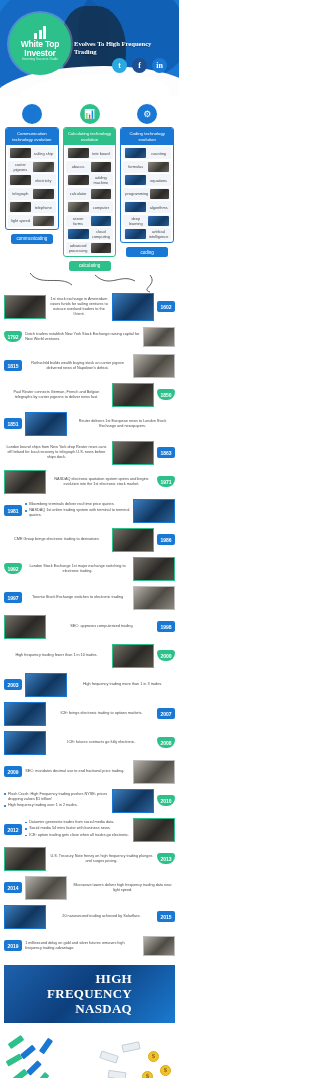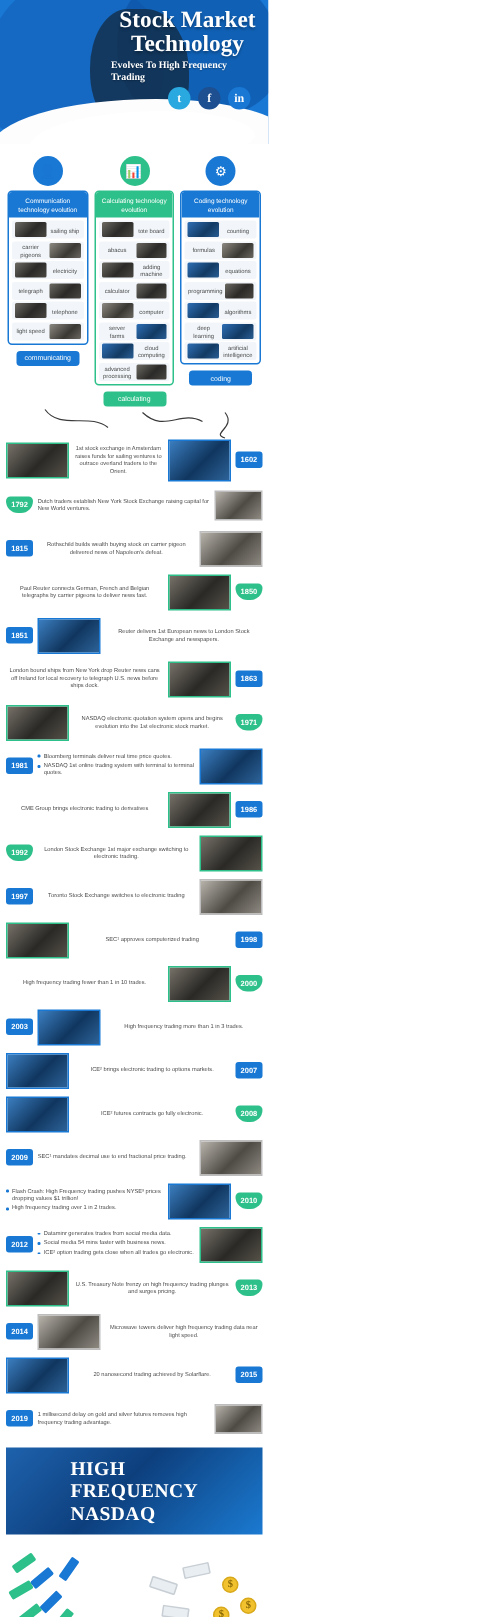--- a/index.html
+++ b/index.html
@@ -199,21 +199,21 @@
     position: relative;
     margin: 6px 4px 0 4px;
     height: 58px;
     background: linear-gradient(135deg,#1e62ad 0%, #0d3f7d 45%, #1b7ad1 100%);
     display: flex; align-items: center; justify-content: center;
   }
   .hft-t {
     color: #ffffff;
     font-family: "Liberation Serif", serif;
     font-weight: bold; font-size: 13px; line-height: 15px;
-    text-align: left; letter-spacing: .3px;
+    text-align: right; letter-spacing: .3px;
   }
 
   
   .arrows { position: relative; height: 64px; margin: 0 4px; overflow: hidden; }
   .arw { position: absolute; width: 16px; height: 6px; border-radius: 1px; }
   .coin {
     position: absolute; width: 11px; height: 11px; border-radius: 50%;
     background: #f2c12e; border: 1px solid #d9a91c;
     color: #8a6a07; font-size: 7px; font-weight: bold;
     display: flex; align-items: center; justify-content: center;
@@ -227,22 +227,31 @@
 </head>
 <body>
 
 <div class="header">
   <div class="hdr-paint-a"></div>
   <div class="hdr-paint-b"></div>
   <div class="hdr-dark"></div>
   <div class="hdr-white-wash"></div>
   <div class="hdr-white-wash2"></div>
 
-
-  <div class="hdr-title">Stock Market Technology</div>
+  <div class="logo-circle">
+    <div class="logo-bars">
+        <i></i>
+        <i></i>
+        <i></i>
+      </div>
+    <div class="logo-l1">White Top</div>
+    <div class="logo-l2">Investor</div>
+    <div class="logo-l3">Investing Success Guide</div>
+  </div>
+
   <div class="hdr-sub">Evolves To High Frequency Trading</div>
 
   <div class="hdr-social">
     <div class="soc tw">t</div>
     <div class="soc fb">f</div>
     <div class="soc li">in</div>
   </div>
 </div>
 
 <div class="cols">

